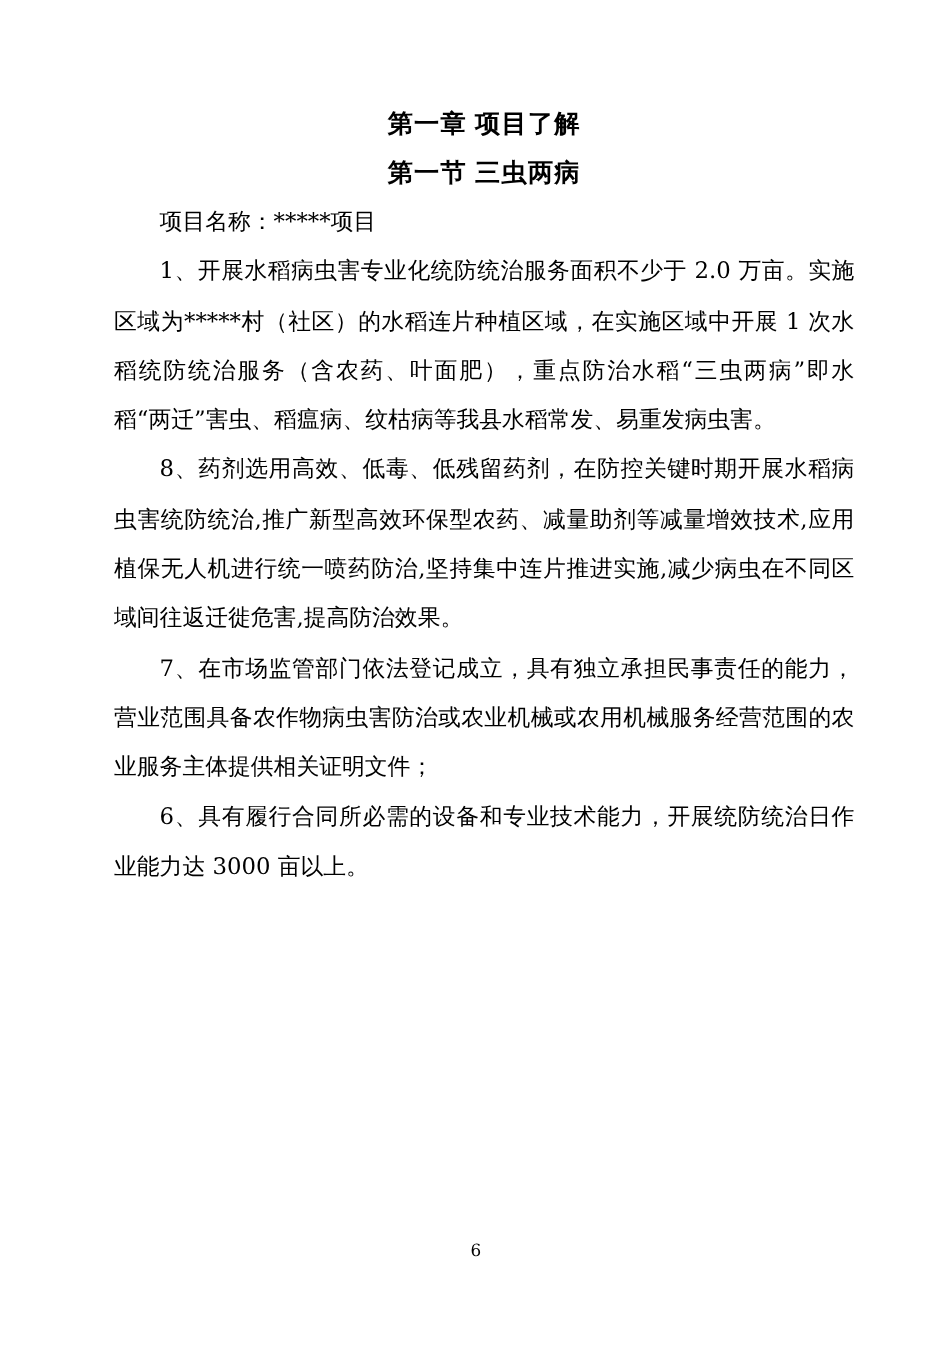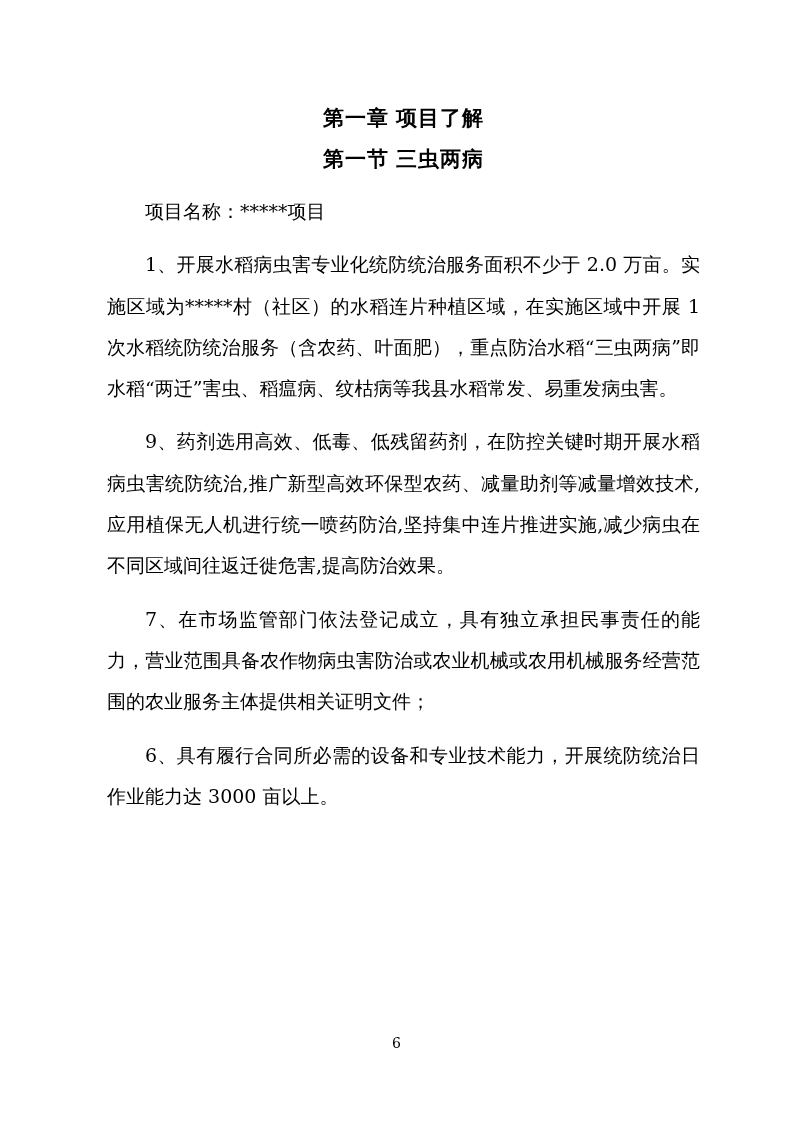--- a/index.html
+++ b/index.html
@@ -11,40 +11,40 @@
     position: relative;
     width: 793px;
     height: 1122px;
     background: #ffffff;
     color: #000000;
     overflow: hidden;
   }
   .content {
     position: absolute;
     left: 95px;
-    top: 97px;
+    top: 83px;
     width: 617px;
   }
   .chapter-title,
   .section-title {
     font-family: "Liberation Sans", sans-serif;
     font-weight: 700;
     font-size: 21px;
     line-height: 41px;
     text-align: center;
     margin: 0;
     letter-spacing: 1px;
   }
   .body-text p {
     font-family: "DejaVu Serif", serif;
     font-size: 19px;
     line-height: 41.3px;
     text-align: justify;
     text-indent: 2em;
-    margin: 12px;
+    margin: 0;
   }
   .page-number {
     position: absolute;
     top: 1034px;
     left: 0;
     width: 100%;
     text-align: center;
     font-family: "DejaVu Serif", serif;
     font-size: 14px;
     line-height: 18px;
@@ -53,19 +53,19 @@
 </head>
 <body>
 
 <div class="page">
   <div class="content">
     <h1 class="chapter-title">第一章 项目了解</h1>
     <h2 class="section-title">第一节 三虫两病</h2>
     <div class="body-text">
       <p>项目名称：*****项目</p>
       <p>1、开展水稻病虫害专业化统防统治服务面积不少于 2.0 万亩。实施区域为*****村（社区）的水稻连片种植区域，在实施区域中开展 1 次水稻统防统治服务（含农药、叶面肥），重点防治水稻“三虫两病”即水稻“两迁”害虫、稻瘟病、纹枯病等我县水稻常发、易重发病虫害。</p>
-      <p>9、药剂选用高效、低毒、低残留药剂，在防控关键时期开展水稻病虫害统防统治,推广新型高效环保型农药、减量助剂等减量增效技术,应用植保无人机进行统一喷药防治,坚持集中连片推进实施,减少病虫在不同区域间往返迁徙危害,提高防治效果。</p>
+      <p>8、药剂选用高效、低毒、低残留药剂，在防控关键时期开展水稻病虫害统防统治,推广新型高效环保型农药、减量助剂等减量增效技术,应用植保无人机进行统一喷药防治,坚持集中连片推进实施,减少病虫在不同区域间往返迁徙危害,提高防治效果。</p>
       <p>7、在市场监管部门依法登记成立，具有独立承担民事责任的能力，营业范围具备农作物病虫害防治或农业机械或农用机械服务经营范围的农业服务主体提供相关证明文件；</p>
       <p>6、具有履行合同所必需的设备和专业技术能力，开展统防统治日作业能力达 3000 亩以上。</p>
     </div>
   </div>
   <div class="page-number">6</div>
 </div>
 
 </body></html>

